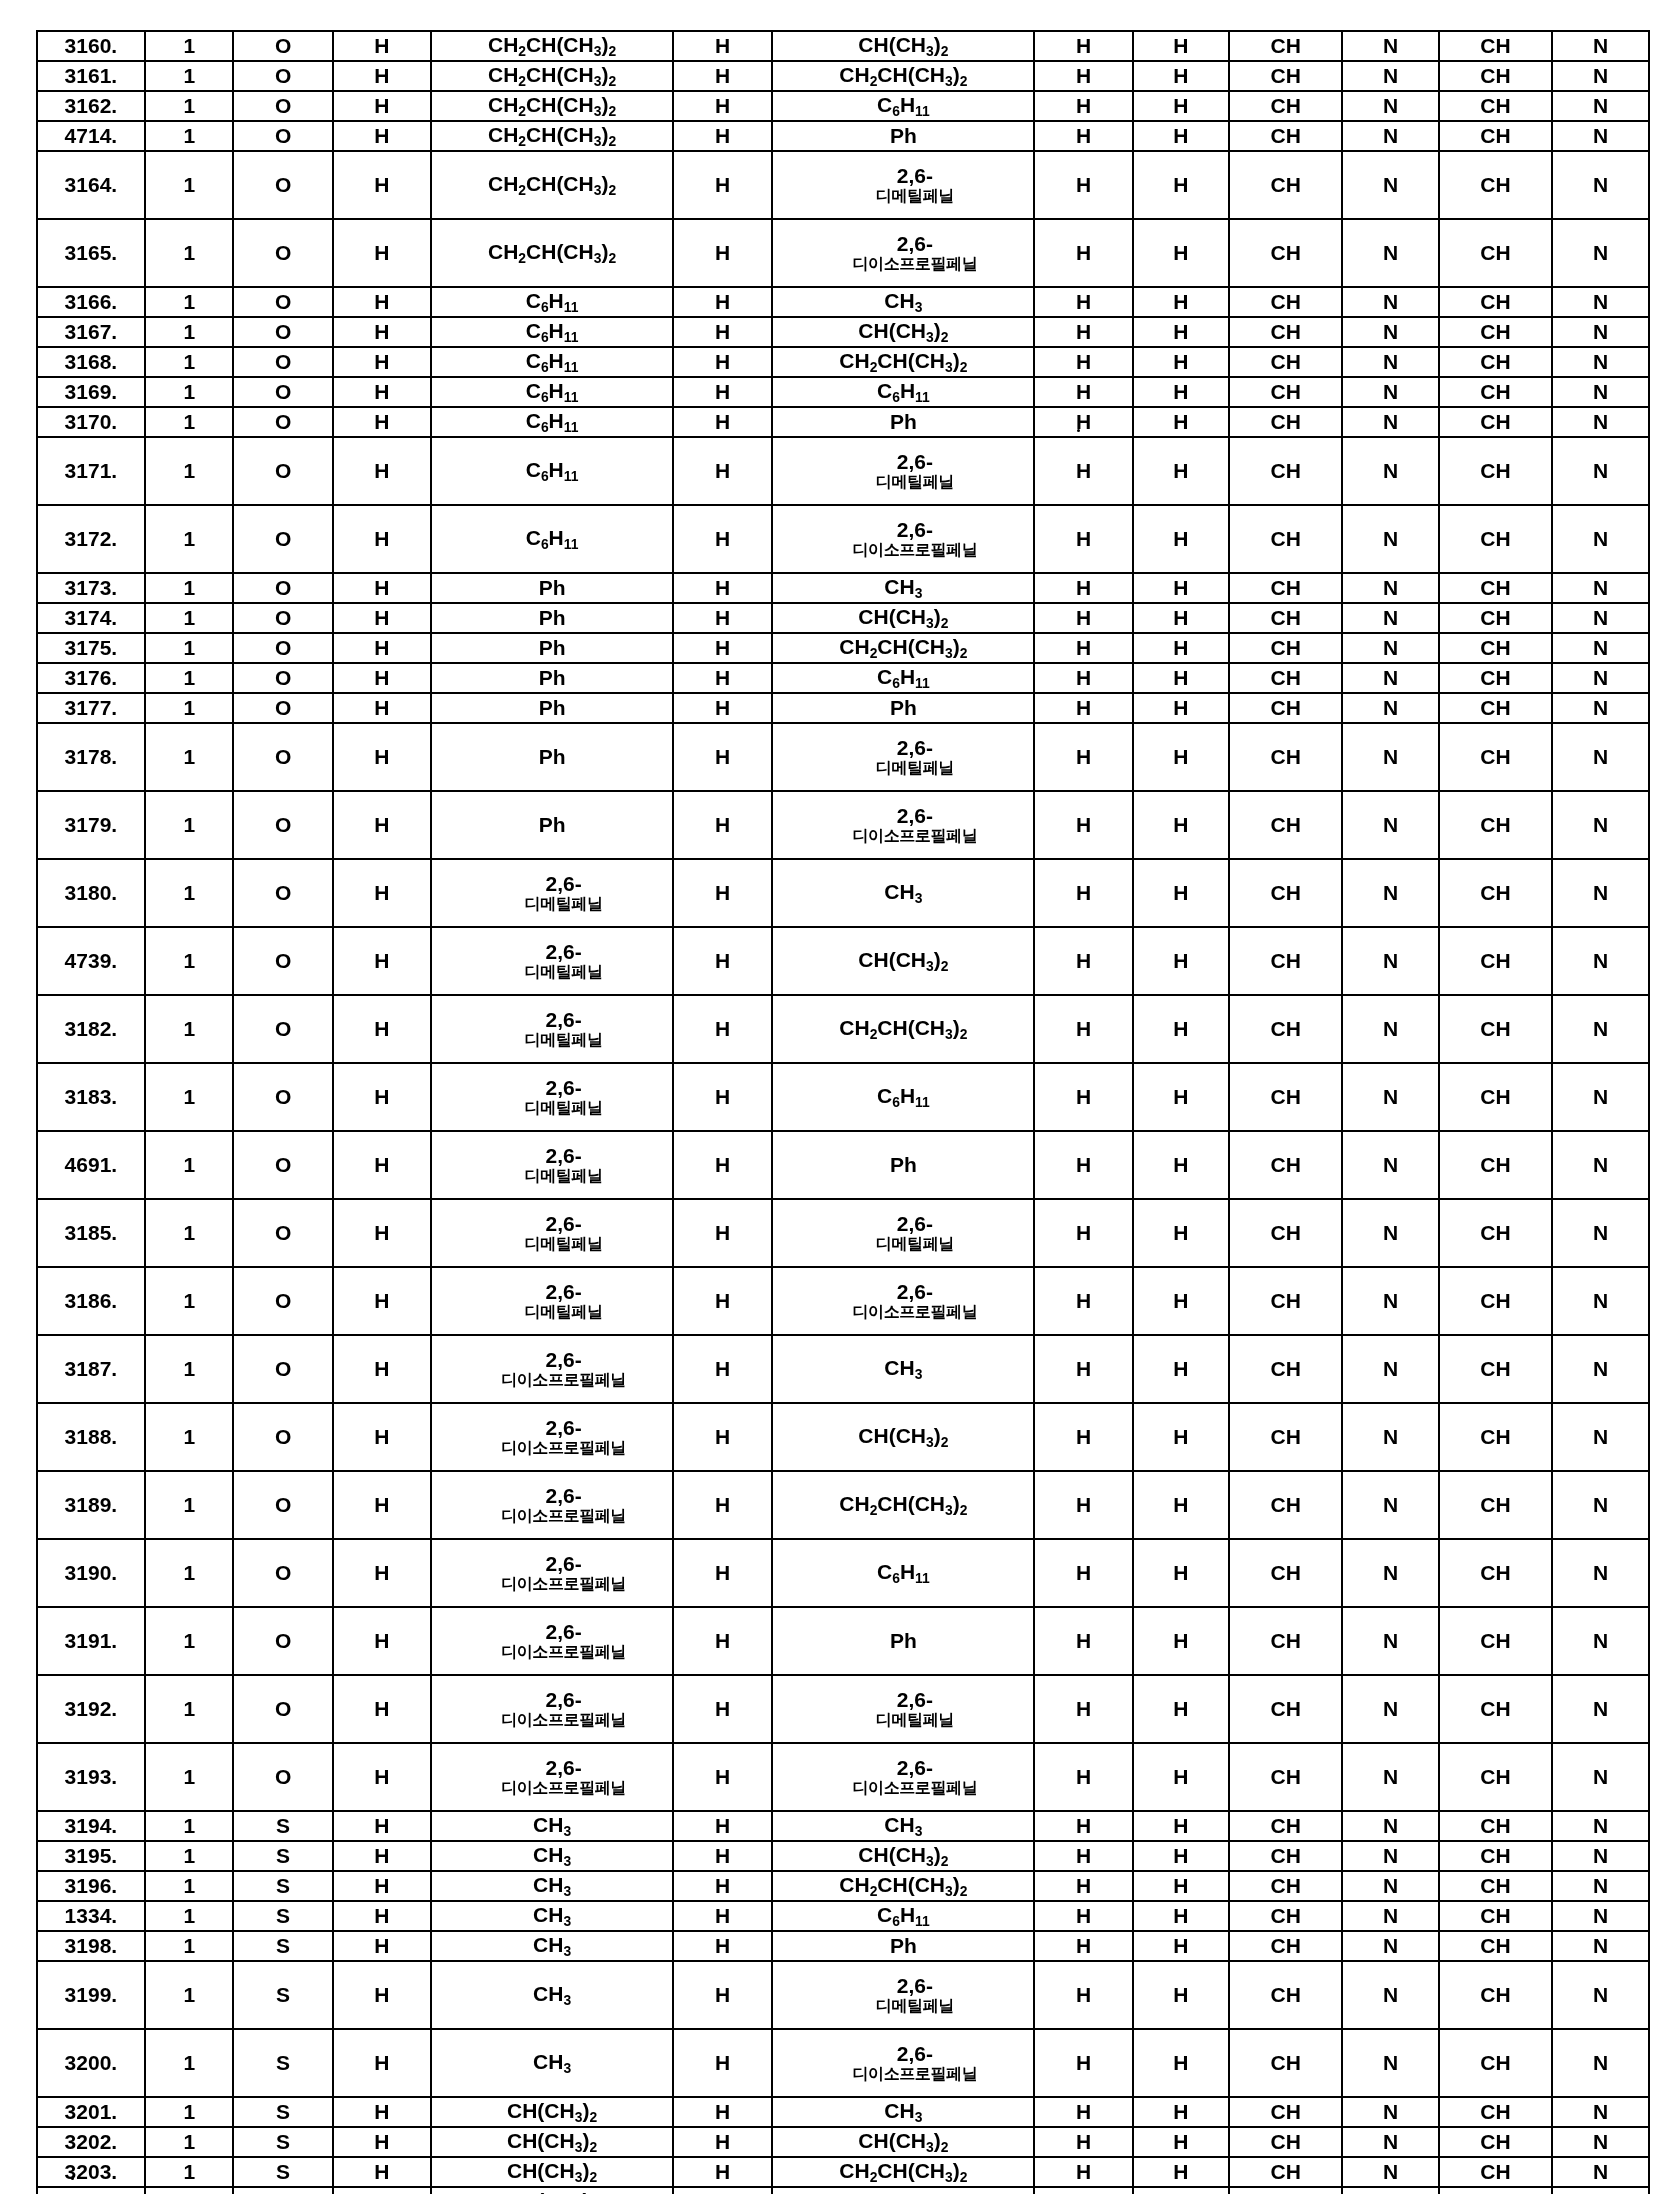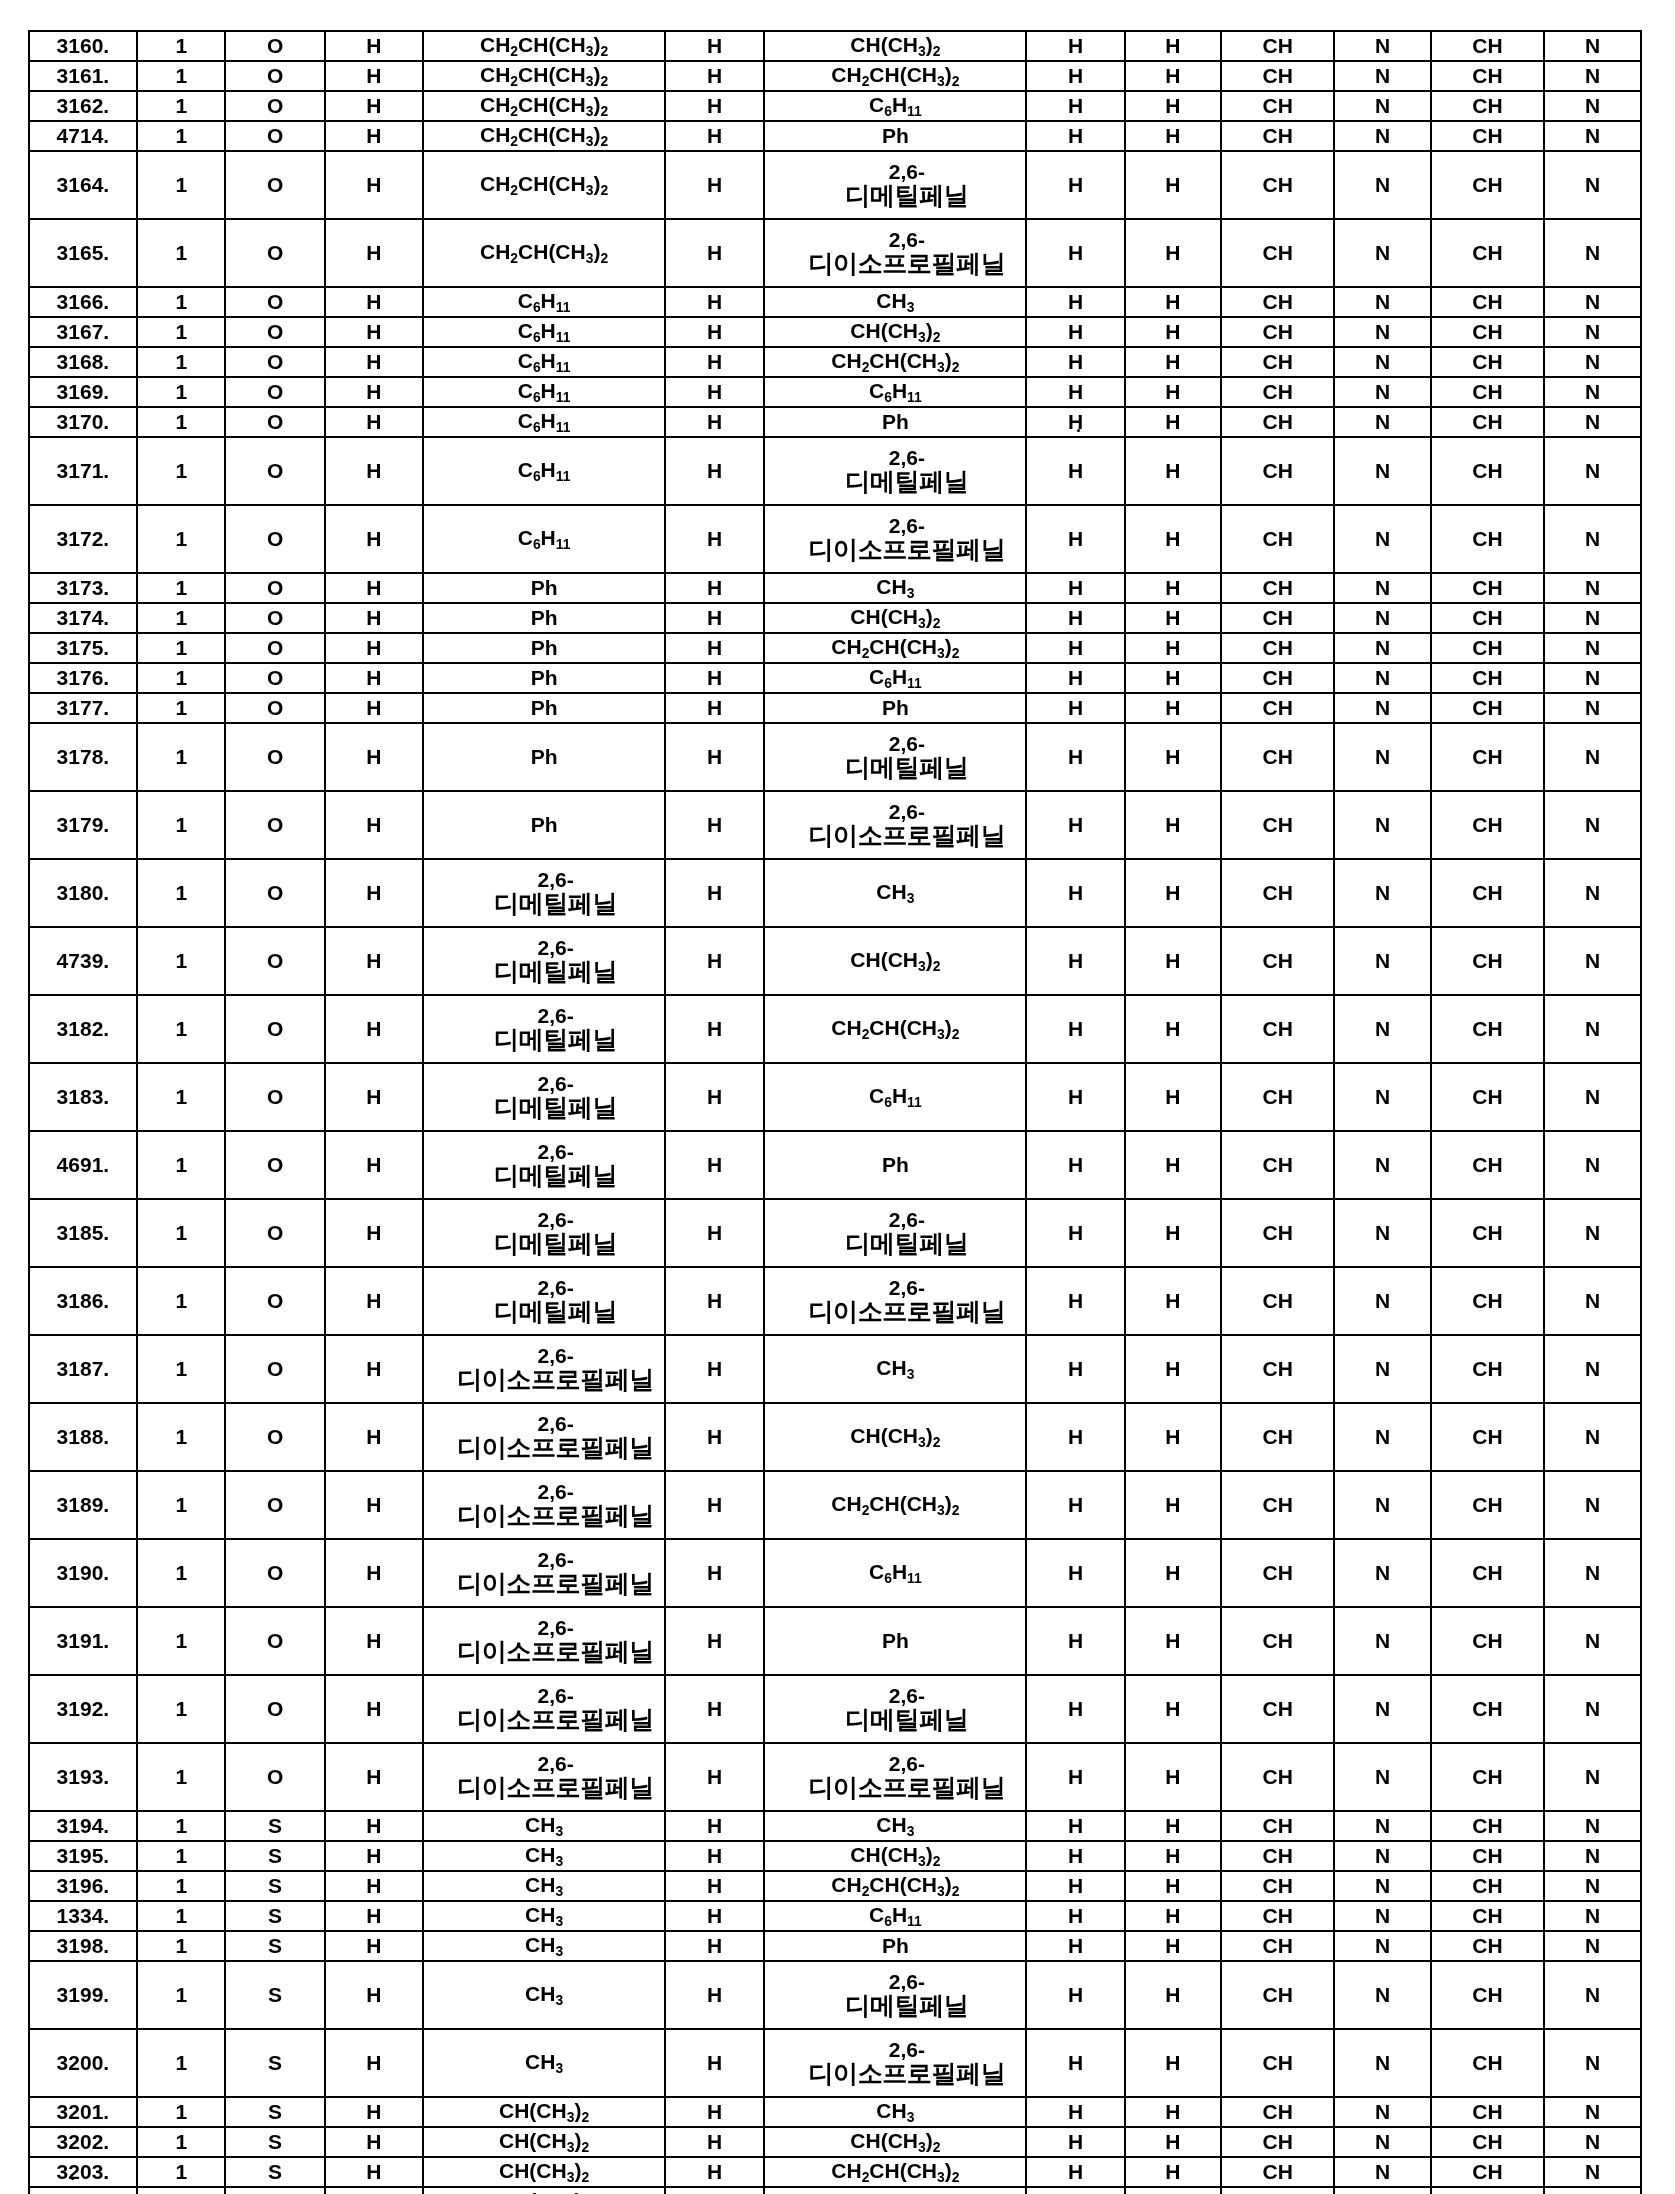--- a/index.html
+++ b/index.html
@@ -13,21 +13,21 @@
     height: 2194px;
     font-family: "Liberation Sans", "DejaVu Sans", sans-serif;
     color: #000000;
     overflow: hidden;
   }
   #page {
     position: relative;
     width: 1676px;
     height: 2194px;
     box-sizing: border-box;
-    padding: 30px 29px 25px 26px;
+    padding: 30px 29px 25px 34px;
     background: #ffffff;
   }
   table.compound-table {
     border-collapse: collapse;
     width: 1614px;
     table-layout: fixed;
     margin-left: 1.7px;
   }
   table.compound-table td {
     border: 2.1px solid #000000;
@@ -74,21 +74,21 @@
     line-height: 1.06;
     margin-left: 23px;
   }
   .twoline .lineA {
     display: block;
     font-size: 21px;
     font-weight: bold;
   }
   .twoline .lineB {
     display: block;
-    font-size: 25px;
+    font-size: 16px;
     font-weight: bold;
     font-family: "DejaVu Sans", "Liberation Sans", sans-serif;
     letter-spacing: -0.4px;
     text-align: center;
   }
   .stray-dot {
     position: absolute;
     width: 3.4px;
     height: 3.4px;
     background: #000;

